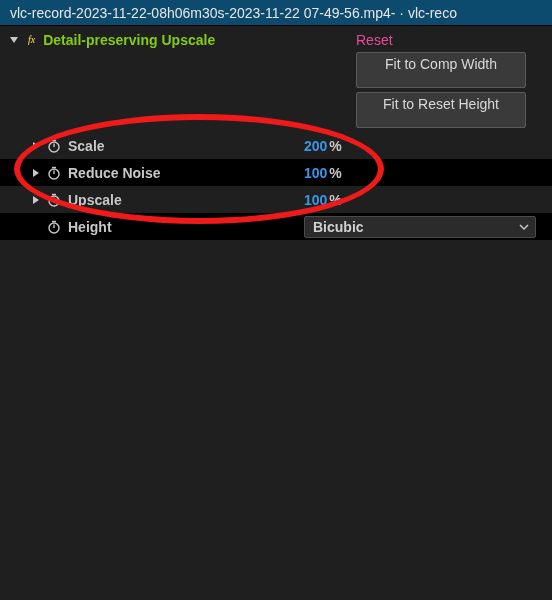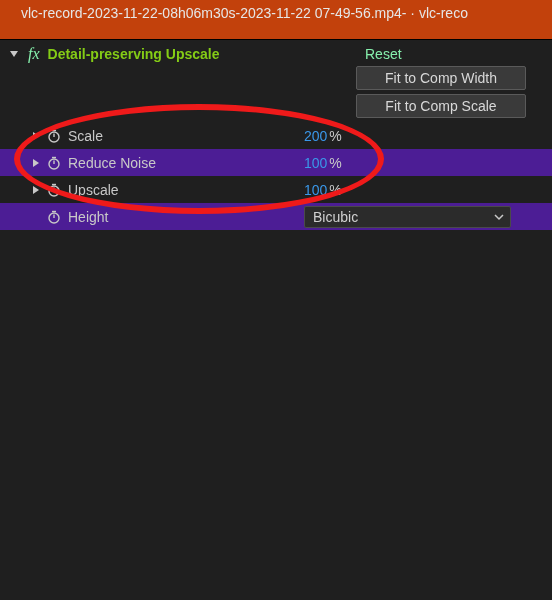--- a/index.html
+++ b/index.html
@@ -6,26 +6,26 @@
   html, body {
     margin: 0; padding: 0;
     width: 552px; height: 600px;
     background: #1f1f1f;
     font-family: "Segoe UI", Arial, sans-serif;
     font-size: 14px;
     color: #c8c8c8;
     overflow: hidden;
   }
   .titlebar {
-    height: 40px;
-    background: #c2410c;
+    height: 26px;
+    background: #0c4a6e;
     color: #e6e6e6;
     font-size: 14px;
     line-height: 26px;
-    padding: 0 21px;
+    padding: 0 10px;
     white-space: nowrap;
     overflow: hidden;
     border-bottom: 1px solid #000;
   }
   .panel {
     padding: 6px 0 0 0;
   }
   .effect-header {
     display: flex;
     align-items: flex-start;
@@ -36,67 +36,67 @@
     width: 12px; height: 16px;
     display: inline-flex;
     align-items: center;
     justify-content: center;
     cursor: pointer;
   }
   .twirl svg { display:block; }
   .fx-badge {
     font-family: Georgia, "Times New Roman", serif;
     font-style: italic;
-    font-size: 16px;
-    color: #86efac;
+    font-size: 10px;
+    color: #fde047;
     padding: 0 2px;
     line-height: 16px;
   }
   .effect-name {
     color: #84cc16;
     font-weight: 600;
     flex: 0 0 auto;
   }
   .header-right {
     margin-left: auto;
     display: flex;
     flex-direction: column;
     gap: 4px;
     min-width: 190px;
   }
   .reset-link {
-    color: #86efac;
+    color: #ec4899;
     cursor: pointer;
     padding-left: 2px;
     line-height: 16px;
-    margin-left: 9px;
   }
   .fit-btn {
     background: #3a3a3a;
     border: 1px solid #5a5a5a;
     color: #d8d8d8;
     font-size: 14px;
-    height: 24px;
+    height: 36px;
     line-height: 22px;
     text-align: center;
     border-radius: 2px;
     cursor: pointer;
     width: 170px;
     margin-left: 2px;
   }
   .props {
     position: relative;
   }
   .prop-row {
     display: flex;
     align-items: center;
     height: 27px;
     padding: 0 8px 0 30px;
-  }
-  .prop-row.alt { background:#4c1d95; }
+    font-weight: bold;
+  }
+  .prop-row.alt { background:#000000; }
   .prop-twirl {
     width: 12px;
     display:inline-flex;
     justify-content:center;
     cursor:pointer;
   }
   .prop-twirl.spacer { visibility:hidden; }
   .stopwatch {
     width: 16px; height:16px;
     margin: 0 6px 0 4px;
@@ -124,21 +124,21 @@
     margin-left:2px;
   }
   .select-box {
     background:#2b2b2b;
     border:1px solid #4a4a4a;
     color:#d0d0d0;
     height:22px;
     line-height:20px;
     padding:0 24px 8px 8px;
     border-radius:2px;
-    width:207px;
+    width:232px;
     position:relative;
     cursor:pointer;
   }
   .select-box .chev {
     position:absolute;
     right:6px; top:50%;
     transform:translateY(-50%);
   }
   
   .annotation {
@@ -161,21 +161,21 @@
     <span class="twirl">
       <svg width="10" height="10" viewBox="0 0 10 10">
           <path d="M1 2 L9 2 L5 8 Z" fill="#c8c8c8"></path>
         </svg>
     </span>
     <span class="fx-badge">fx</span>
     <span class="effect-name">Detail-preserving Upscale</span>
     <div class="header-right">
       <span class="reset-link">Reset</span>
       <div class="fit-btn">Fit to Comp Width</div>
-      <div class="fit-btn">Fit to Comp Scale</div>
+      <div class="fit-btn">Fit to Reset Height</div>
     </div>
   </div>
 
   <div class="props">
 
     <div class="prop-row">
       <span class="prop-twirl">
         <svg width="8" height="10" viewBox="0 0 8 10">
             <path d="M1 1 L7 5 L1 9 Z" fill="#c8c8c8"></path>
           </svg>

